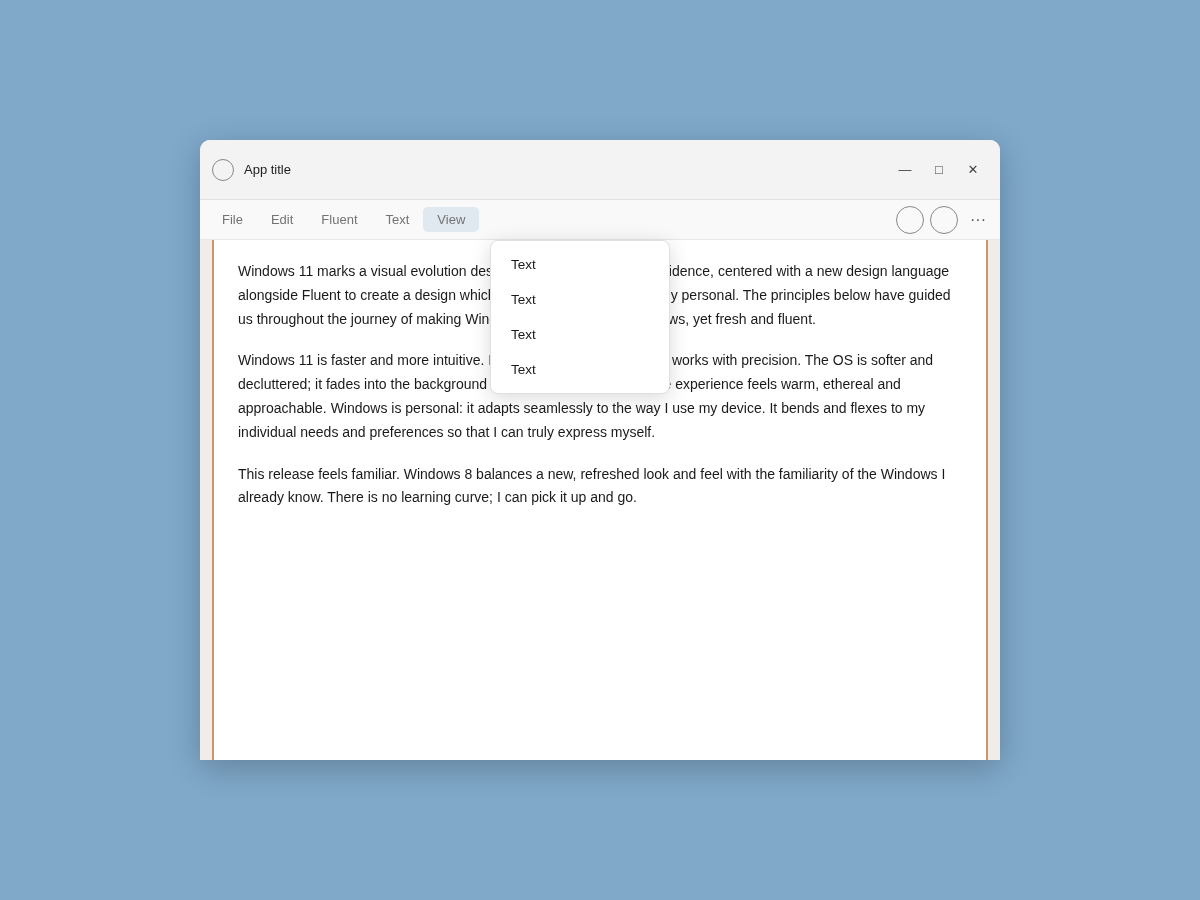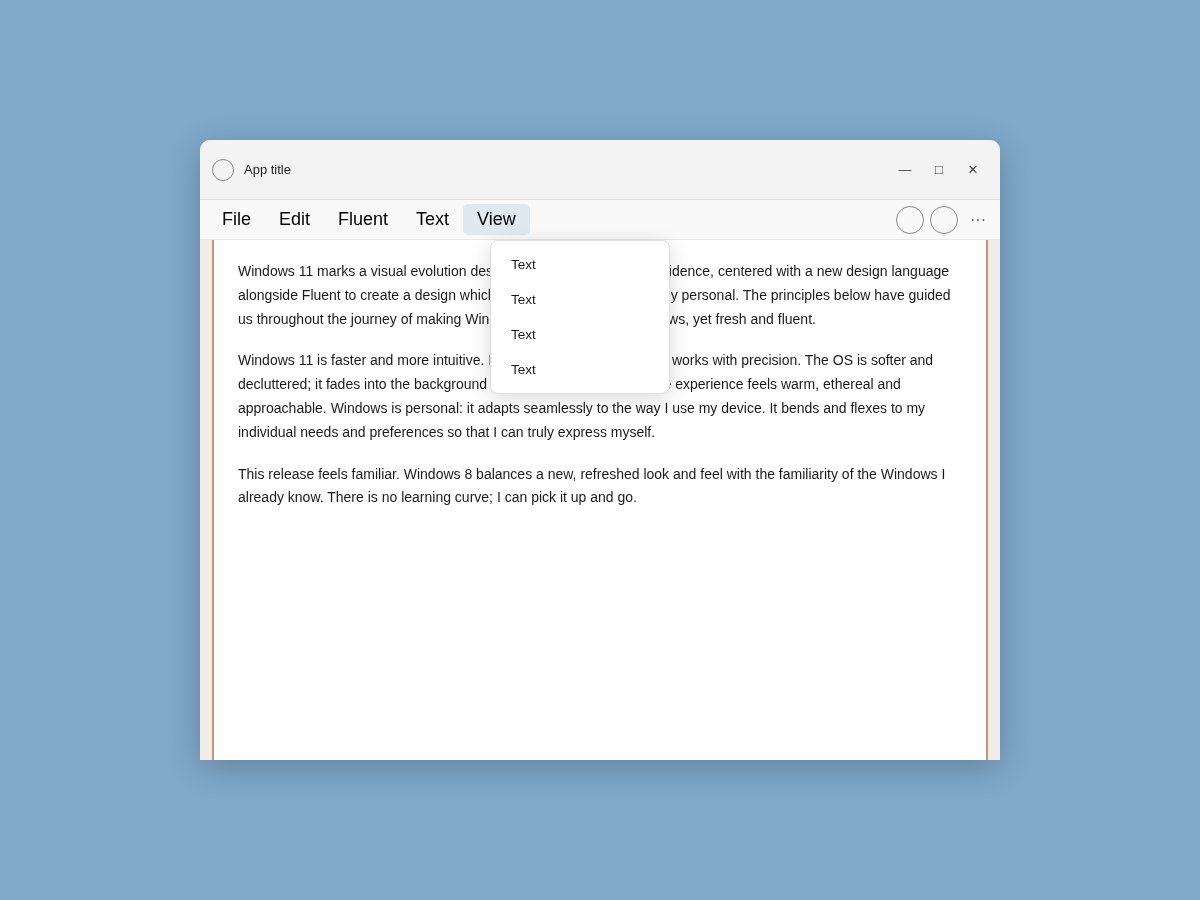--- a/index.html
+++ b/index.html
@@ -89,22 +89,22 @@
 
     .menu-items {
       display: flex;
       align-items: center;
       gap: 0;
       flex: 1;
     }
 
     .menu-item {
       padding: 5px 14px;
-      font-size: 18px;
-      color: #000000;
+      font-size: 13px;
+      color: #737373;
       cursor: pointer;
       border-radius: 5px;
       user-select: none;
     }
 
     .menu-item.active {
       background: #e0e8f0;
     }
 
     .menu-right {

